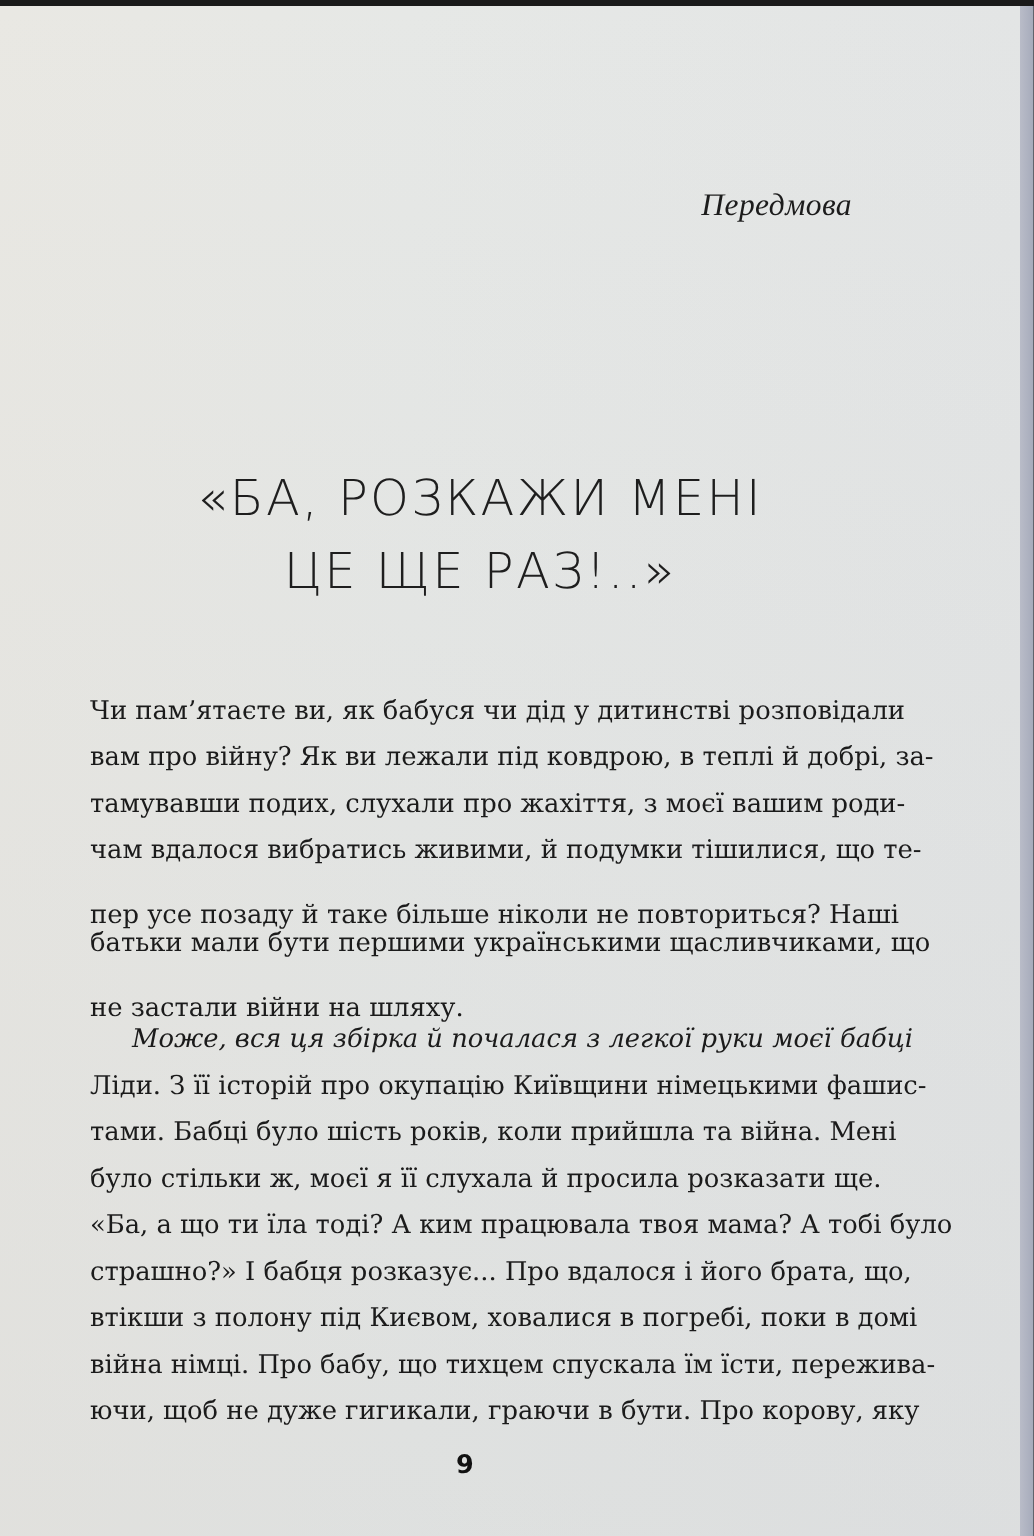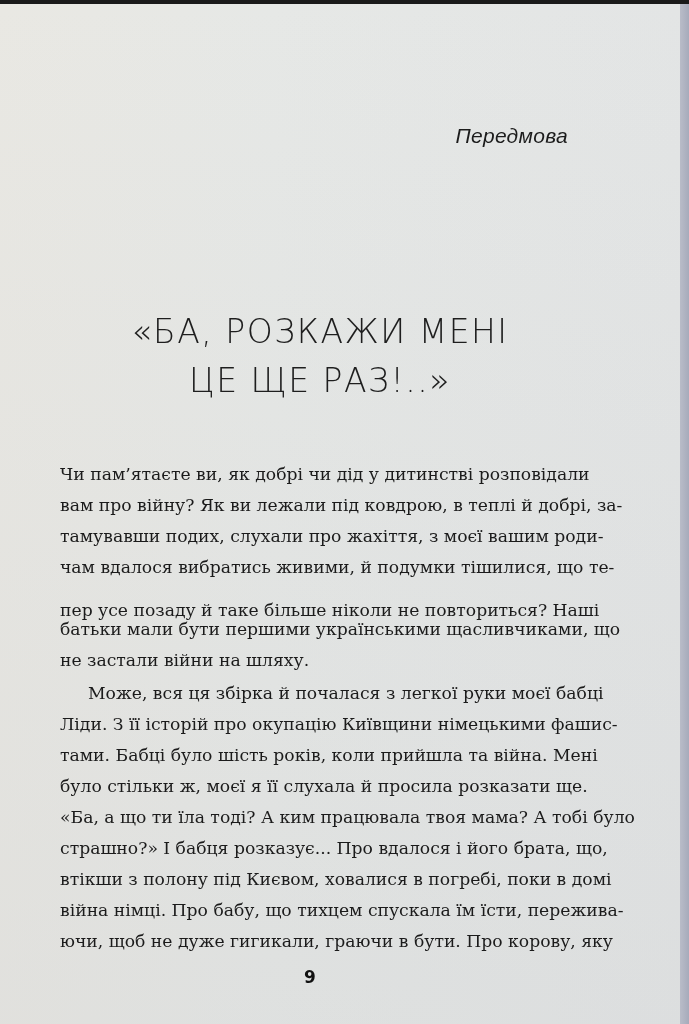--- a/index.html
+++ b/index.html
@@ -29,21 +29,21 @@
       left: 680px;
       top: 4px;
       width: 9px;
       height: 1020px;
       background: linear-gradient(90deg, #b9bcc8 0%, #a6abbb 100%);
     }
     .section-label {
       position: absolute;
       top: 124px;
       right: 121px;
-      font-family: Liberation Sans, sans-serif;
+      font-family: Liberation Serif, serif;
       font-style: italic;
       font-size: 21px;
       letter-spacing: 0.3px;
       color: #1c1c1c;
     }
     .chapter-title {
       position: absolute;
       left: 0;
       width: 640px;
       text-align: center;
@@ -70,24 +70,26 @@
       left: 0;
       width: 505px;
       height: 28px;
       line-height: 28px;
       white-space: nowrap;
       text-align: justify;
       text-align-last: justify;
     }
     .line.last {
       text-align-last: left;
+      margin-top: 12px;
     }
     .line.indent {
       left: 28px;
       width: 477px;
+      font-style: italic;
     }
     .page-number {
       position: absolute;
       top: 967px;
       left: 300px;
       width: 20px;
       text-align: center;
       font-family: "DejaVu Sans", sans-serif;
       font-weight: bold;
       font-size: 17px;
@@ -103,21 +105,21 @@
 <div class="page-edge"></div>
 
 <div class="section-label">Передмова</div>
 
 <div class="chapter-title">
   <div class="t1">«БА, РОЗКАЖИ МЕНІ</div>
   <div class="t2">ЦЕ ЩЕ РАЗ!..»</div>
 </div>
 
 <div class="body-text">
-  <div class="line" style="top:0px">Чи пам’ятаєте ви, як добрі чи дід у дитинстві розповідали</div>
+  <div class="line" style="top:0px">Чи пам’ятаєте ви, як бабуся чи дід у дитинстві розповідали</div>
   <div class="line" style="top:31px">вам про війну? Як ви лежали під ковдрою, в теплі й добрі, за-</div>
   <div class="line" style="top:62px">тамувавши подих, слухали про жахіття, з моєї вашим роди-</div>
   <div class="line" style="top:93px">чам вдалося вибратись живими, й подумки тішилися, що те-</div>
   <div class="line" style="top:136px">пер усе позаду й таке більше ніколи не повториться? Наші</div>
   <div class="line" style="top:155px">батьки мали бути першими українськими щасливчиками, що</div>
   <div class="line last" style="top:186px">не застали війни на шляху.</div>
   <div class="line indent" style="top:219px">Може, вся ця збірка й почалася з легкої руки моєї бабці</div>
   <div class="line" style="top:250px">Ліди. З її історій про окупацію Київщини німецькими фашис-</div>
   <div class="line" style="top:281px">тами. Бабці було шість років, коли прийшла та війна. Мені</div>
   <div class="line" style="top:312px">було стільки ж, моєї я її слухала й просила розказати ще.</div>

